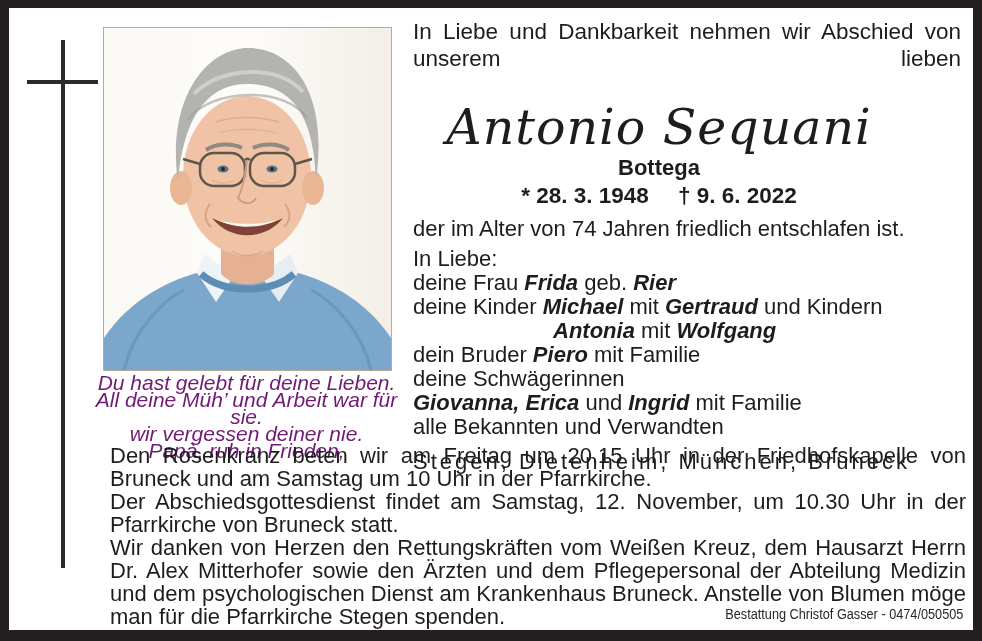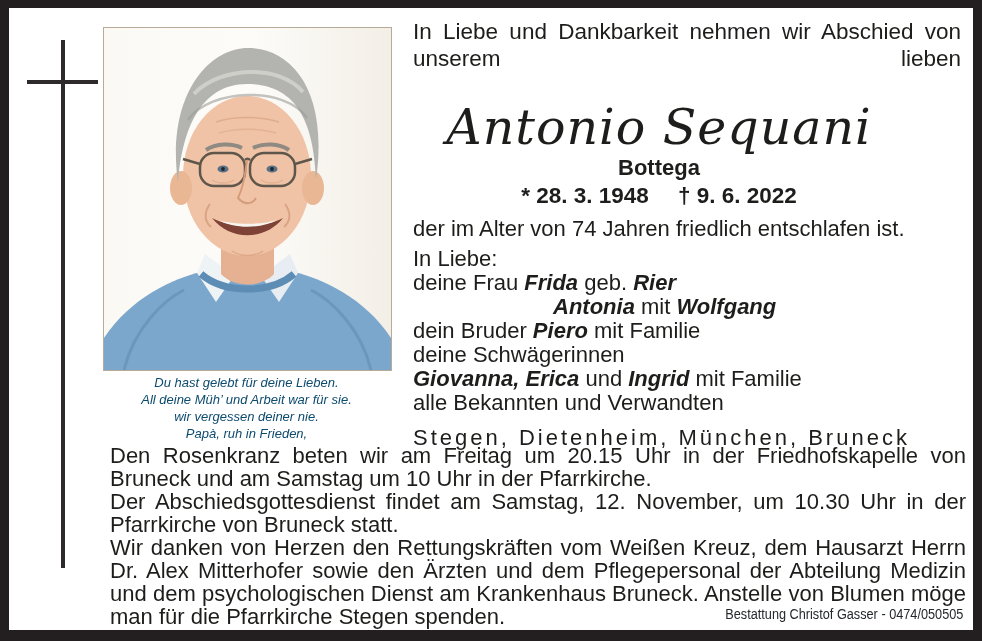--- a/index.html
+++ b/index.html
@@ -38,23 +38,23 @@
     border: 1px solid #b7ab97;
     background: #fcfaf6;
   }
   .photo-frame svg { display: block; width: 287px; height: 342px; }
   .photo-caption {
     position: absolute;
     left: 80px; top: 366px;
     width: 315px;
     text-align: center;
     font-style: italic;
-    font-size: 13px;
+    font-size: 21px;
     line-height: 17px;
-    color: #0c4a6e;
+    color: #701a75;
   }
   
   .right-col {
     position: absolute;
     left: 404px; top: 10px;
     width: 552px;
   }
   .intro {
     font-size: 22.5px;
     line-height: 27px;
@@ -208,20 +208,21 @@
       <div class="dates-row">
         <span>* 28. 3. 1948</span>
         <span>† 9. 6. 2022</span>
       </div>
     </div>
 
     <div class="age-line">der im Alter von 74 Jahren friedlich entschlafen ist.</div>
     <div class="salutation">In Liebe:</div>
 
     <div class="family-line"><span>deine Frau </span><span class="bold">Frida</span><span> geb. </span><span class="bold">Rier</span></div>
+    <div class="family-line"><span>deine Kinder </span><span class="bold">Michael</span><span> mit </span><span class="bold">Gertraud</span><span> und Kindern</span></div>
     <div class="family-line"><span class="indent-pad"></span><span><span class="bold">Antonia</span><span> mit </span><span class="bold">Wolfgang</span></span></div>
     <div class="family-line"><span>dein Bruder </span><span class="bold">Piero</span><span> mit Familie</span></div>
     <div class="family-line"><span>deine Schwägerinnen</span></div>
     <div class="family-line"><span class="bold">Giovanna, Erica</span><span> und </span><span class="bold">Ingrid</span><span> mit Familie</span></div>
     <div class="family-line"><span>alle Bekannten und Verwandten</span></div>
 
     <div class="places-line">Stegen, Dietenheim, München, Bruneck</div>
   </div>
 
   <div class="announcements">

